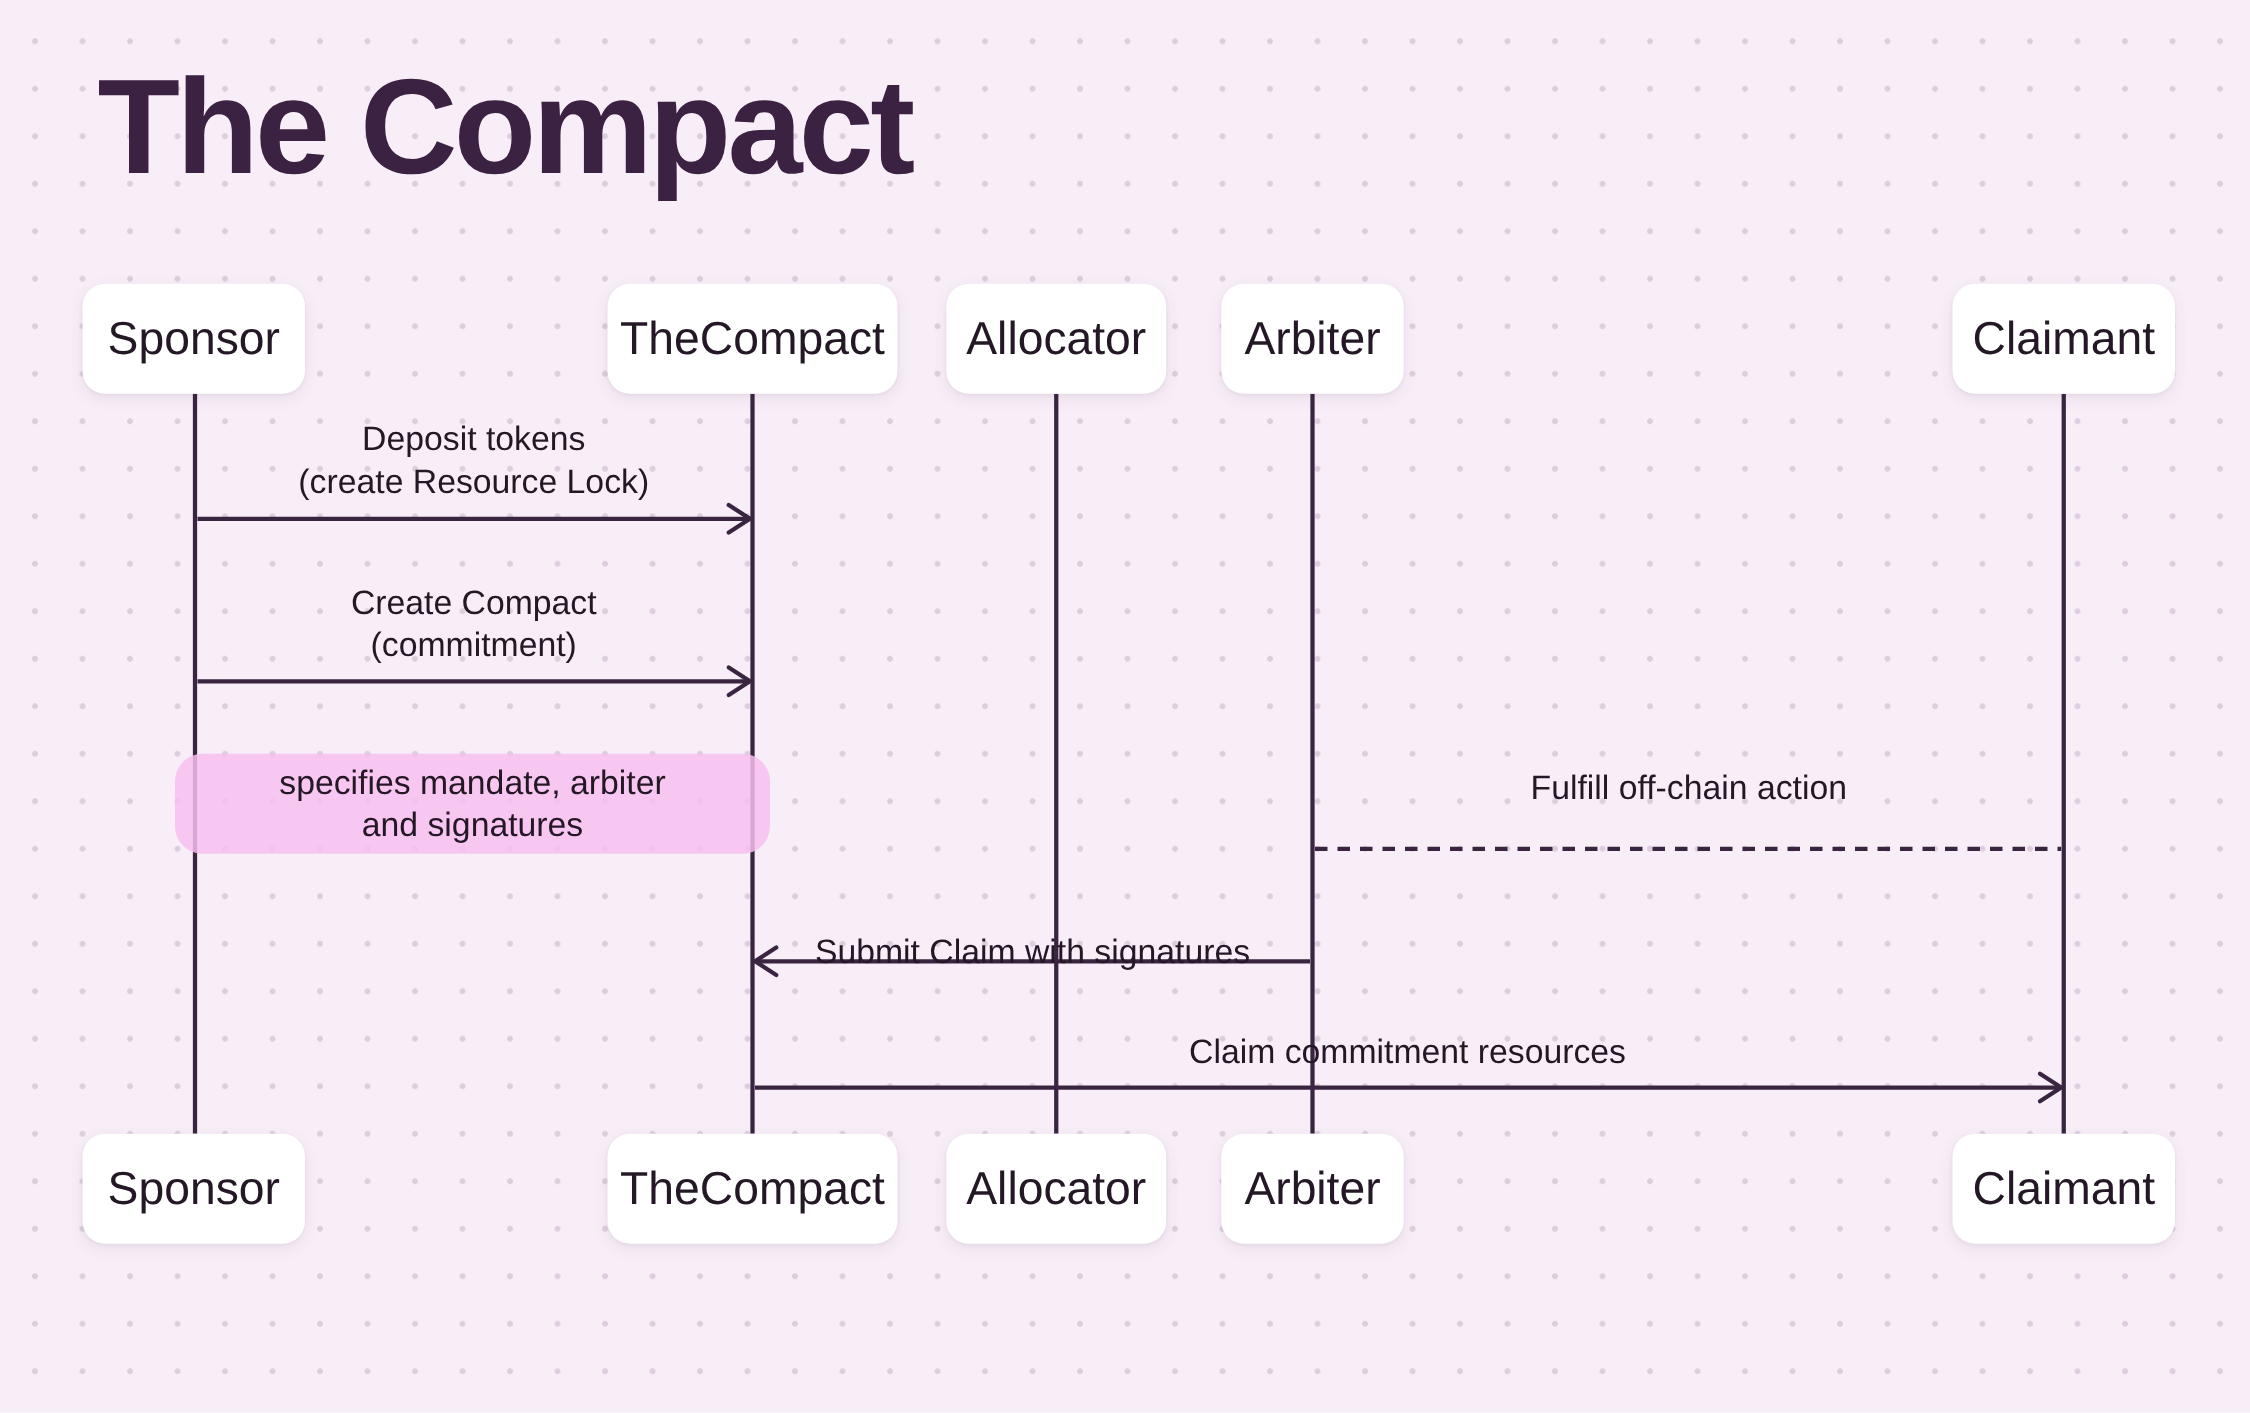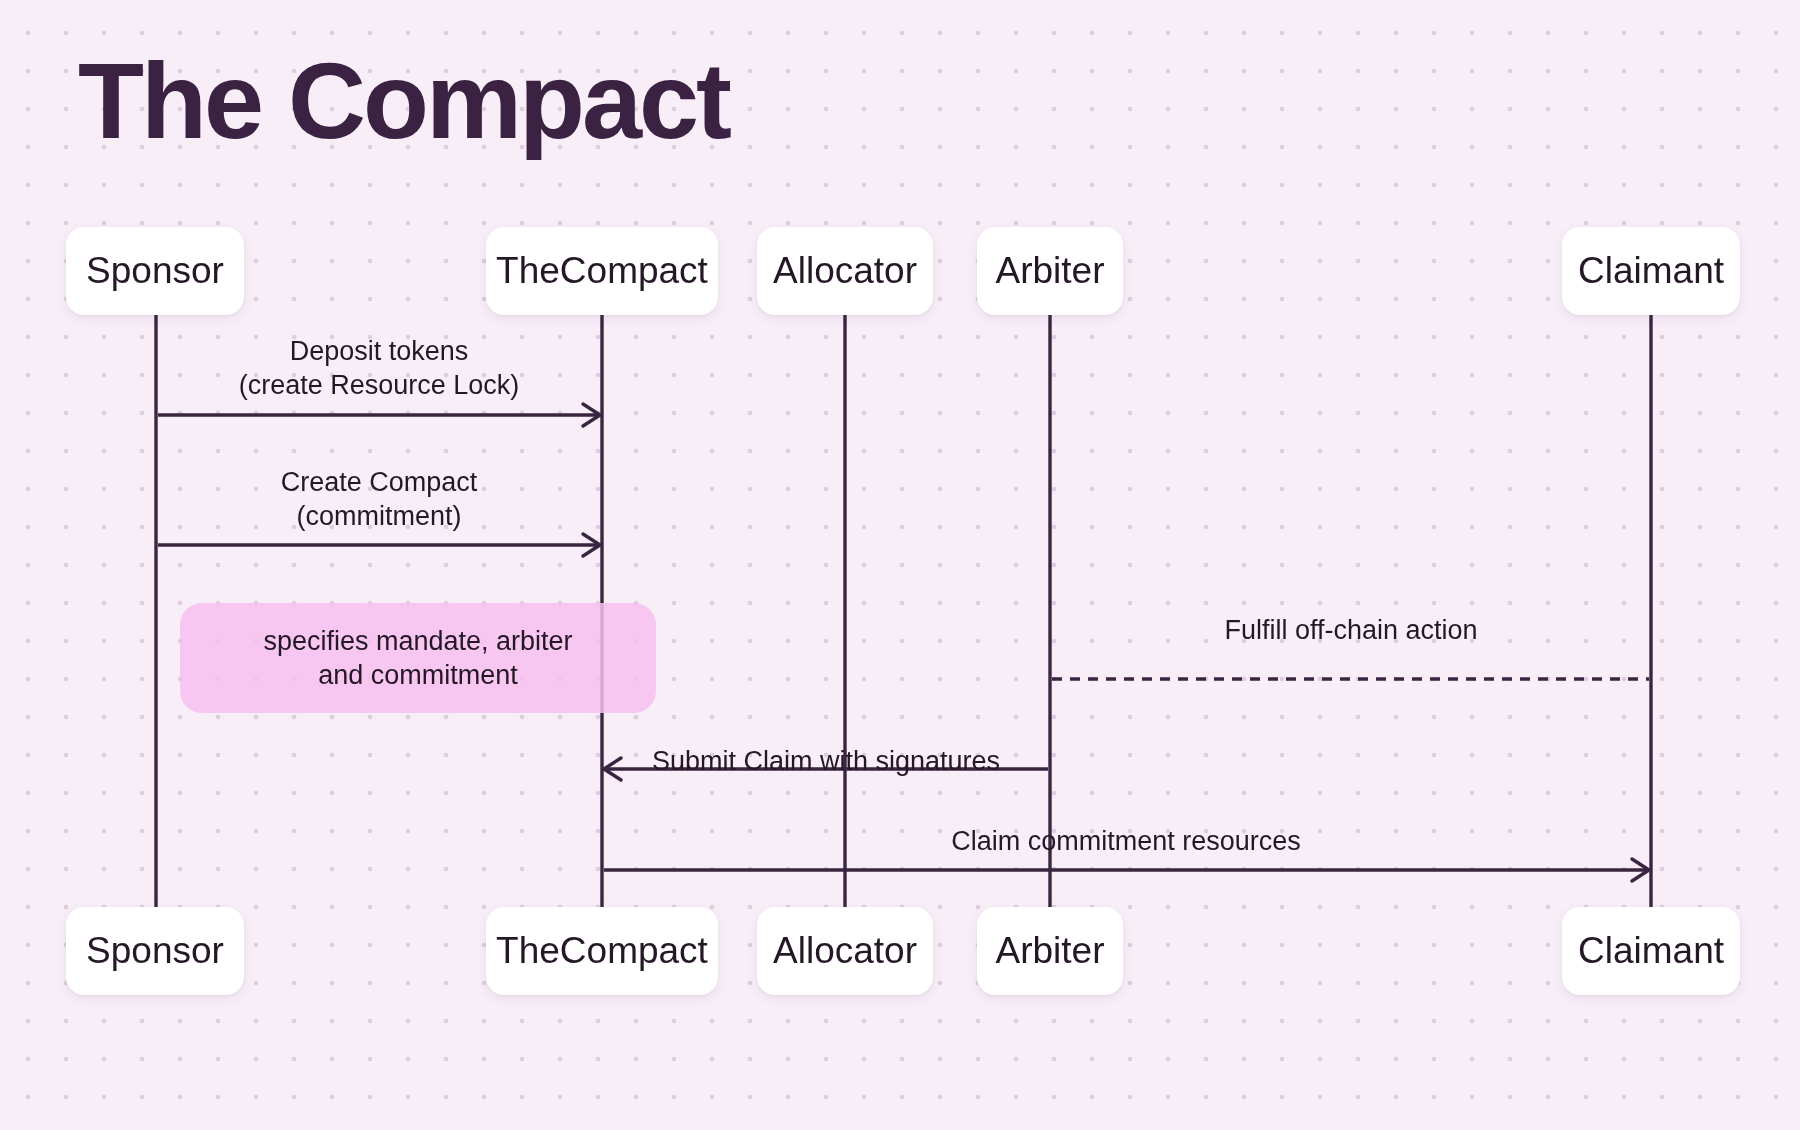--- a/index.html
+++ b/index.html
@@ -57,32 +57,31 @@
     color: var(--text, #241726);
     white-space: nowrap;
   }
   .msg-label span { display: block; }
 
   .note {
     position: absolute;
     left: 140px;
     top: 603px;
     width: 476px;
-    height: 110px;
+    height: 80px;
     border-radius: 22px;
     background: rgba(247, 190, 240, 0.85);
     display: flex;
     flex-direction: column;
     align-items: center;
     justify-content: center;
     font-size: 27px;
     line-height: 34px;
     color: var(--text, #241726);
     text-align: center;
-    margin-left: 40px;
   }
 </style>
 </head>
 <body>
 
 <div class="stage">
 
   <h1 class="title">The Compact</h1>
 
   <svg class="diagram-svg" width="1800" height="1130" viewBox="0 0 1800 1130">
@@ -141,21 +140,21 @@
   <div class="msg-label" style="left:826px; top:718px;margin-top:26px;">
     <span>Submit Claim with signatures</span>
   </div>
 
   <div class="msg-label" style="left:1126px; top:824px;">
     <span>Claim commitment resources</span>
   </div>
 
   <div class="note">
     <span>specifies mandate, arbiter</span>
-    <span>and commitment</span>
+    <span>and signatures</span>
   </div>
 
   <div class="actor-box" style="left:66px;   top:907px; width:178px;">
       <span>Sponsor</span>
     </div>
   <div class="actor-box" style="left:486px;  top:907px; width:232px;">
       <span>TheCompact</span>
     </div>
   <div class="actor-box" style="left:757px;  top:907px; width:176px;">
       <span>Allocator</span>

